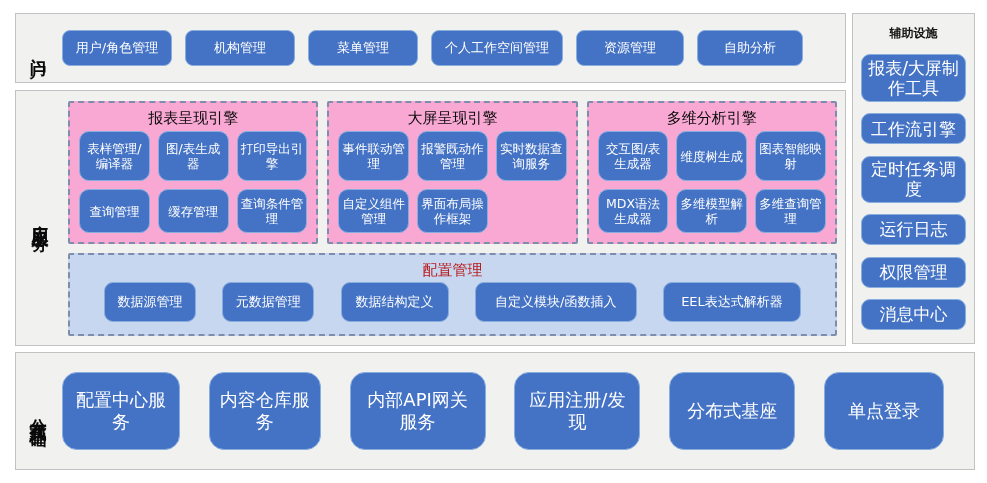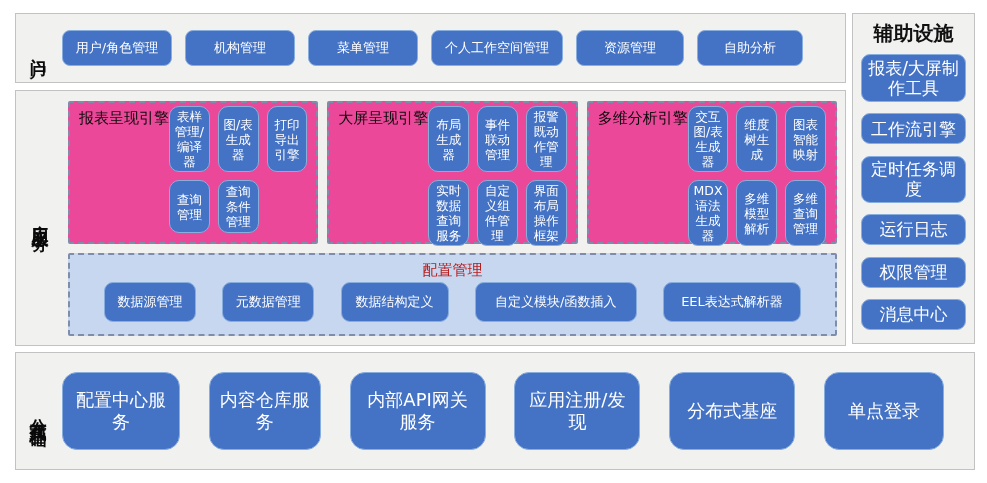--- a/index.html
+++ b/index.html
@@ -26,42 +26,42 @@
   #portal { left:15px; top:13px; width:831px; height:70px; display:flex; }
   .portal-label { width:46px; }
   .portal-btns { flex:1; display:flex; align-items:center; gap:13px; padding-right:14px; }
   .portal-btn { height:36px; font-size:13px; border-radius:8px; padding:0 6px; }
   
   #app { left:15px; top:90px; width:831px; height:256px; display:flex; }
   .app-label { width:50px; }
   .app-content { flex:1; padding:10px 8px 9px 2px; display:flex; flex-direction:column; gap:9px; box-sizing:border-box; }
   .engines { display:flex; gap:9px; height:143px; }
   .engine {
-    flex:1; background:#ec4899; border:2px dashed #7f8cab; border-radius:2px;
-    display:flex; flex-direction:row; padding:3px 9px 9px; box-sizing:border-box;
+    flex:1; background:#f9a8d4; border:2px dashed #7f8cab; border-radius:2px;
+    display:flex; flex-direction:column; padding:3px 9px 9px; box-sizing:border-box;
   }
   .engine-title { text-align:center; font-size:15px; color:#0a0a0a; height:25px; line-height:25px; flex-shrink:0; }
   .engine-grid { flex:1; display:grid; grid-template-columns:repeat(3,1fr); grid-template-rows:1.14fr 1fr; gap:8px; }
   .engine-btn { font-size:12.5px; border-radius:10px; padding:2px 3px; }
   
   .config {
     background:#c7d7f0; border:2px dashed #7f8cab; border-radius:2px; flex:1;
     display:flex; flex-direction:column; padding:3px 12px 10px; box-sizing:border-box;
   }
   .config-title { text-align:center; font-size:15px; color:#b91c1c; height:24px; line-height:24px; flex-shrink:0; }
   .config-row { flex:1; display:flex; align-items:flex-start; justify-content:space-between; padding:0 22px; }
   .config-btn { height:40px; font-size:13px; border-radius:9px; padding:0 8px; }
   
   #dist { left:15px; top:352px; width:960px; height:118px; display:flex; }
   .dist-label { width:46px; }
   .dist-btns { flex:1; display:flex; align-items:center; justify-content:space-between; padding-right:30px; }
   .dist-btn { height:78px; font-size:18px; border-radius:15px; padding:0 8px; }
   
   #aux { left:852px; top:13px; width:123px; height:331px; display:flex; flex-direction:column; align-items:center; padding:7px 0 13px; }
-  .aux-title { font-weight:bold; font-size:20px; height:24px; line-height:24px; flex-shrink:0; }
+  .aux-title { font-weight:bold; font-size:12px; height:24px; line-height:24px; flex-shrink:0; }
   .aux-btns { flex:1; width:100%; display:flex; flex-direction:column; justify-content:space-between; align-items:center; padding-top:9px; box-sizing:border-box; }
   .aux-btn { width:105px; font-size:17px; border-radius:9px; padding:2px 4px; }
   .aux-btn-tall { min-height:48px; }
   .aux-btn-std { min-height:31px; }
 </style>
 </head>
 <body>
 
 <div class="canvas">
 
@@ -82,28 +82,28 @@
     <div class="app-content">
       <div class="engines">
 
         <div class="engine">
           <div class="engine-title">报表呈现引擎</div>
           <div class="engine-grid">
             <div class="btn engine-btn">表样管理/编译器</div>
             <div class="btn engine-btn">图/表生成器</div>
             <div class="btn engine-btn">打印导出引擎</div>
             <div class="btn engine-btn">查询管理</div>
+            <div class="btn engine-btn">缓存管理</div>
             <div class="btn engine-btn">查询条件管理</div>
           </div>
         </div>
 
         <div class="engine">
           <div class="engine-title">大屏呈现引擎</div>
           <div class="engine-grid">
-            <div class="btn engine-btn">布局生成器</div>
             <div class="btn engine-btn">事件联动管理</div>
             <div class="btn engine-btn">报警既动作管理</div>
             <div class="btn engine-btn">实时数据查询服务</div>
             <div class="btn engine-btn">自定义组件管理</div>
             <div class="btn engine-btn">界面布局操作框架</div>
           </div>
         </div>
 
         <div class="engine">
           <div class="engine-title">多维分析引擎</div>

